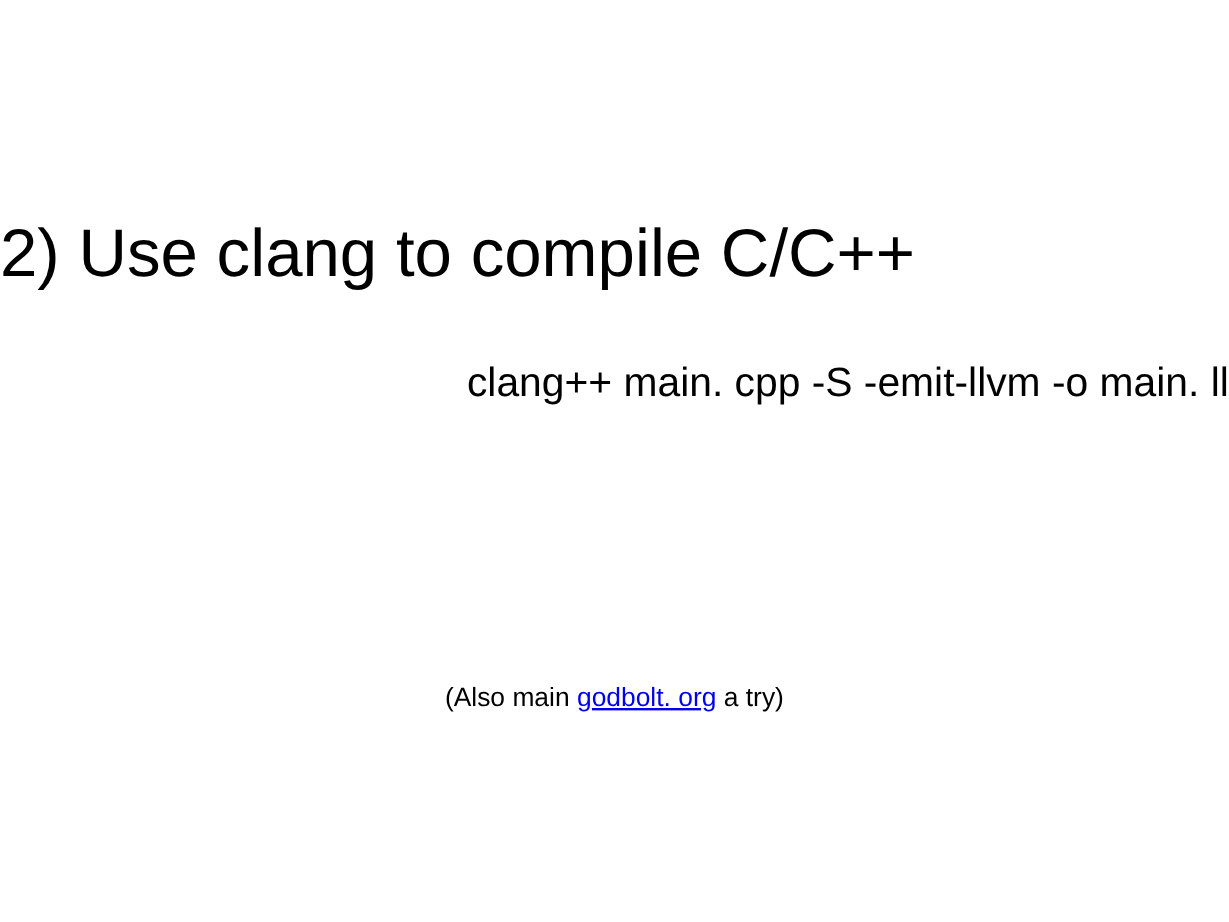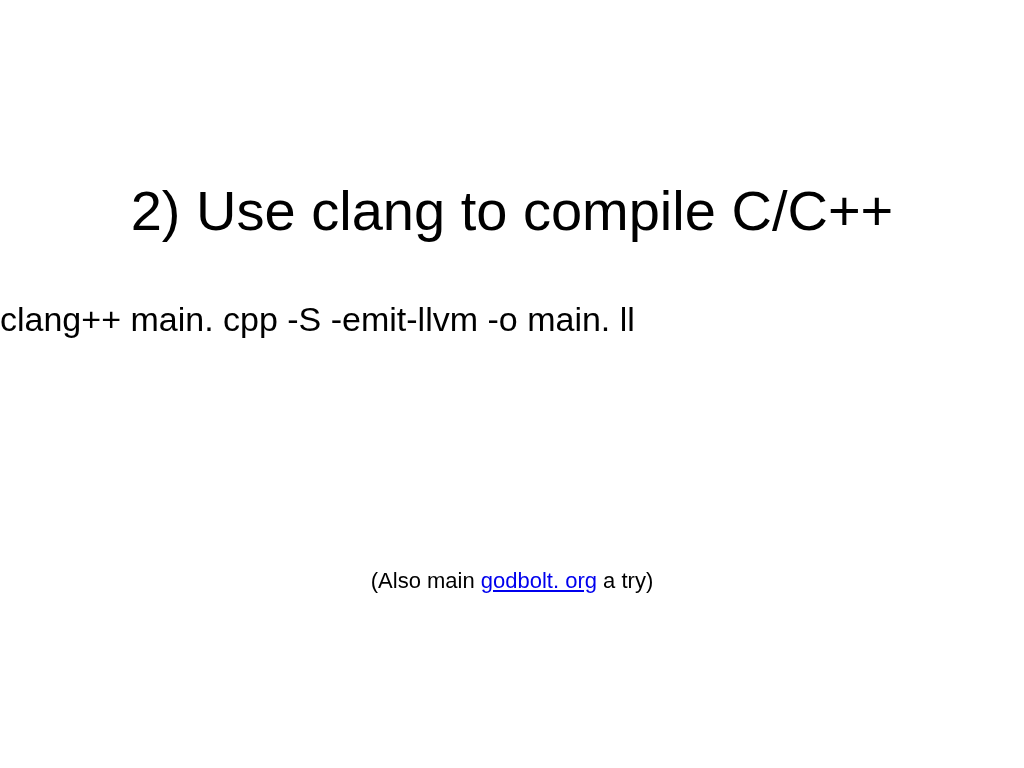--- a/index.html
+++ b/index.html
@@ -19,31 +19,31 @@
     .slide {
       width: 100%;
       height: 100%;
       position: relative;
     }
     .title {
       position: absolute;
       top: 178px;
       left: 0;
       width: 100%;
-      text-align: center;
+      text-align: left;
       font-size: 56px;
       font-weight: 400;
       letter-spacing: 0px;
     }
     .command {
       position: absolute;
       top: 300px;
       left: 0;
       width: 100%;
-      text-align: left;
+      text-align: right;
       font-size: 34px;
       font-weight: 400;
     }
     .footnote {
       position: absolute;
       top: 568px;
       left: 0;
       width: 100%;
       text-align: center;
       font-size: 22px;

